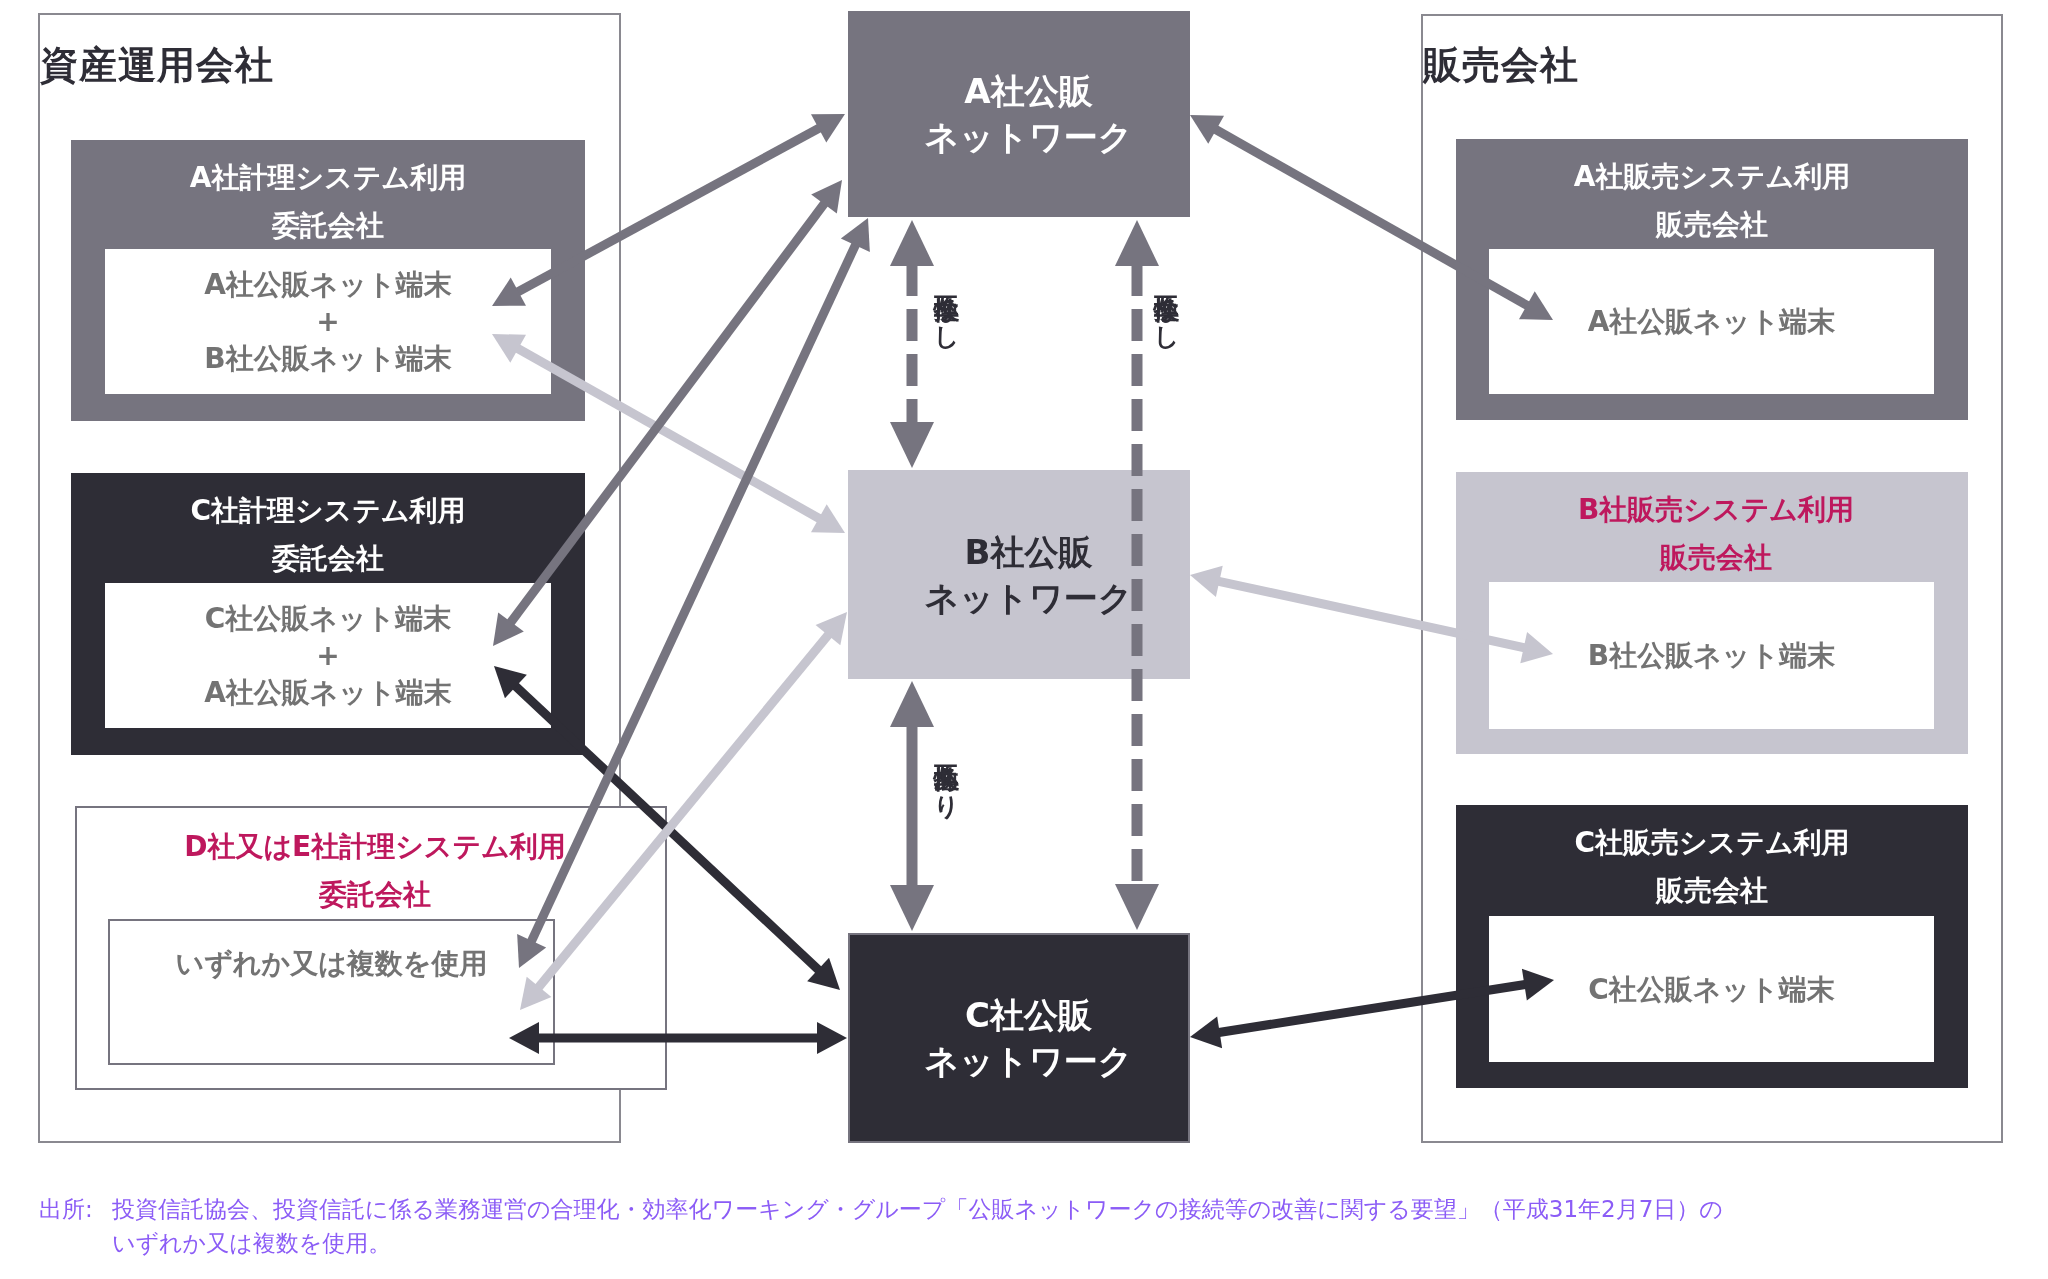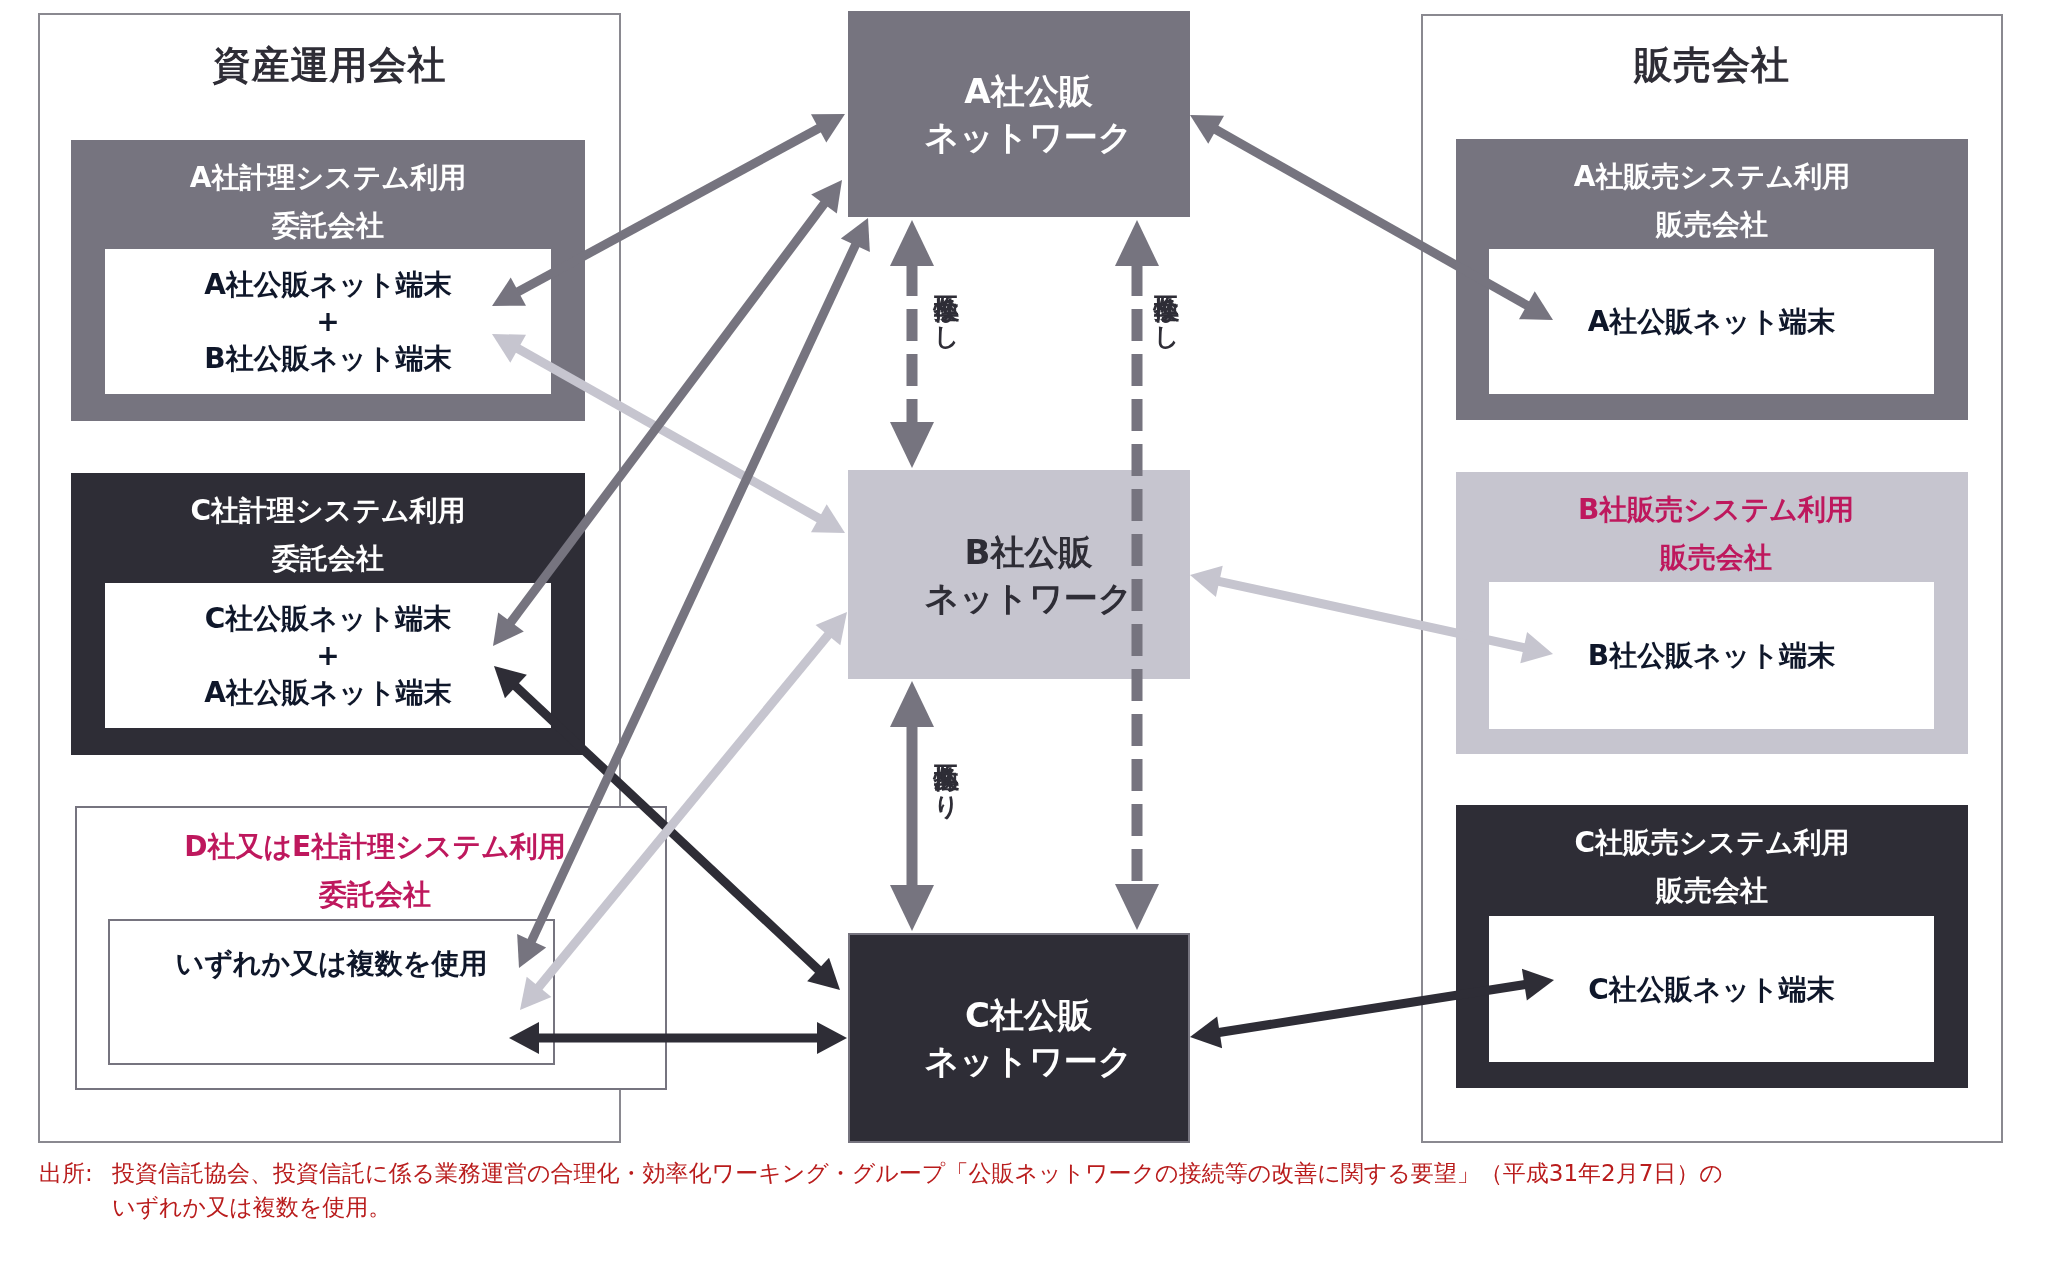--- a/index.html
+++ b/index.html
@@ -1,43 +1,43 @@
 <!DOCTYPE html>
 <html><head>
 <meta charset="utf-8">
 <style>
   html, body { margin: 0; padding: 0; background: #ffffff; }
   body { width: 2048px; height: 1279px; position: relative; overflow: hidden;
          font-family: "DejaVu Sans", "Liberation Sans", sans-serif; color: #2e2d36; }
   .abs { position: absolute; box-sizing: border-box; }
   .outer { border: 2px solid #8a8990; background: #fff; }
-  .group-title { position: absolute; left: 0; right: 0; text-align: center;
+  .group-title { position: absolute; left: 0; right: 0; text-align: left;
                  font-weight: bold; font-size: 38px; letter-spacing: 1px; color: #2e2d36; }
   .box { position: absolute; box-sizing: border-box; }
   .box.medium { background: #76747f; }
   .box.light  { background: #c6c5cf; }
   .box.dark   { background: #2e2d36; }
   .box.outline { background: #fff; border: 2px solid #76747f; }
   .box-title { position: absolute; left: 0; right: 0; text-align: center;
                font-weight: bold; font-size: 28px; line-height: 48px; white-space: pre-line; }
   .box.medium .box-title, .box.dark .box-title { color: #ffffff; }
   .box.light .box-title, .box.outline .box-title { color: #be185d; margin-left: 8px; }
   .term { position: absolute; background: #fff; box-sizing: border-box;
           display: flex; flex-direction: column; align-items: center; justify-content: center; }
   .term.outlined { border: 2px solid #76747f; }
-  .term-line { font-weight: bold; font-size: 28px; line-height: 37px; color: #0f172a; text-align: left; }
+  .term-line { font-weight: bold; font-size: 28px; line-height: 37px; color: #737373; text-align: left; }
   .net { position: absolute; box-sizing: border-box; display: flex; flex-direction: column;
          align-items: center; justify-content: center; font-weight: bold; font-size: 34px; line-height: 46px; padding-left: 19px; }
   .net.medium { background: #76747f; color: #fff; }
   .net.light  { background: #c6c5cf; color: #2e2d36; }
   .net.dark   { background: #2e2d36; color: #fff; border: 2px solid #76747f; }
   .vlabel { position: absolute; writing-mode: vertical-rl; text-orientation: upright;
             font-weight: bold; font-size: 25px; letter-spacing: 1px; color: #2e2d36; }
   svg#arrows { position: absolute; left: 0; top: 0; pointer-events: none; }
-  .footnote { position: absolute; left: 39px; top: 1156px; font-size: 23px; line-height: 34px; color: #b91c1c;
+  .footnote { position: absolute; left: 39px; top: 1192px; font-size: 23px; line-height: 34px; color: #8b5cf6;
               font-family: "DejaVu Sans", sans-serif; }
   .footnote .label { display: inline-block; width: 73px; }
   .footnote .indent { padding-left: 73px; }
 </style>
 </head>
 <body>
 
 <div class="abs outer" style="left:38px; top:13px; width:583px; height:1130px;">
   <div class="group-title" style="top:25px;">資産運用会社</div>
 </div>

